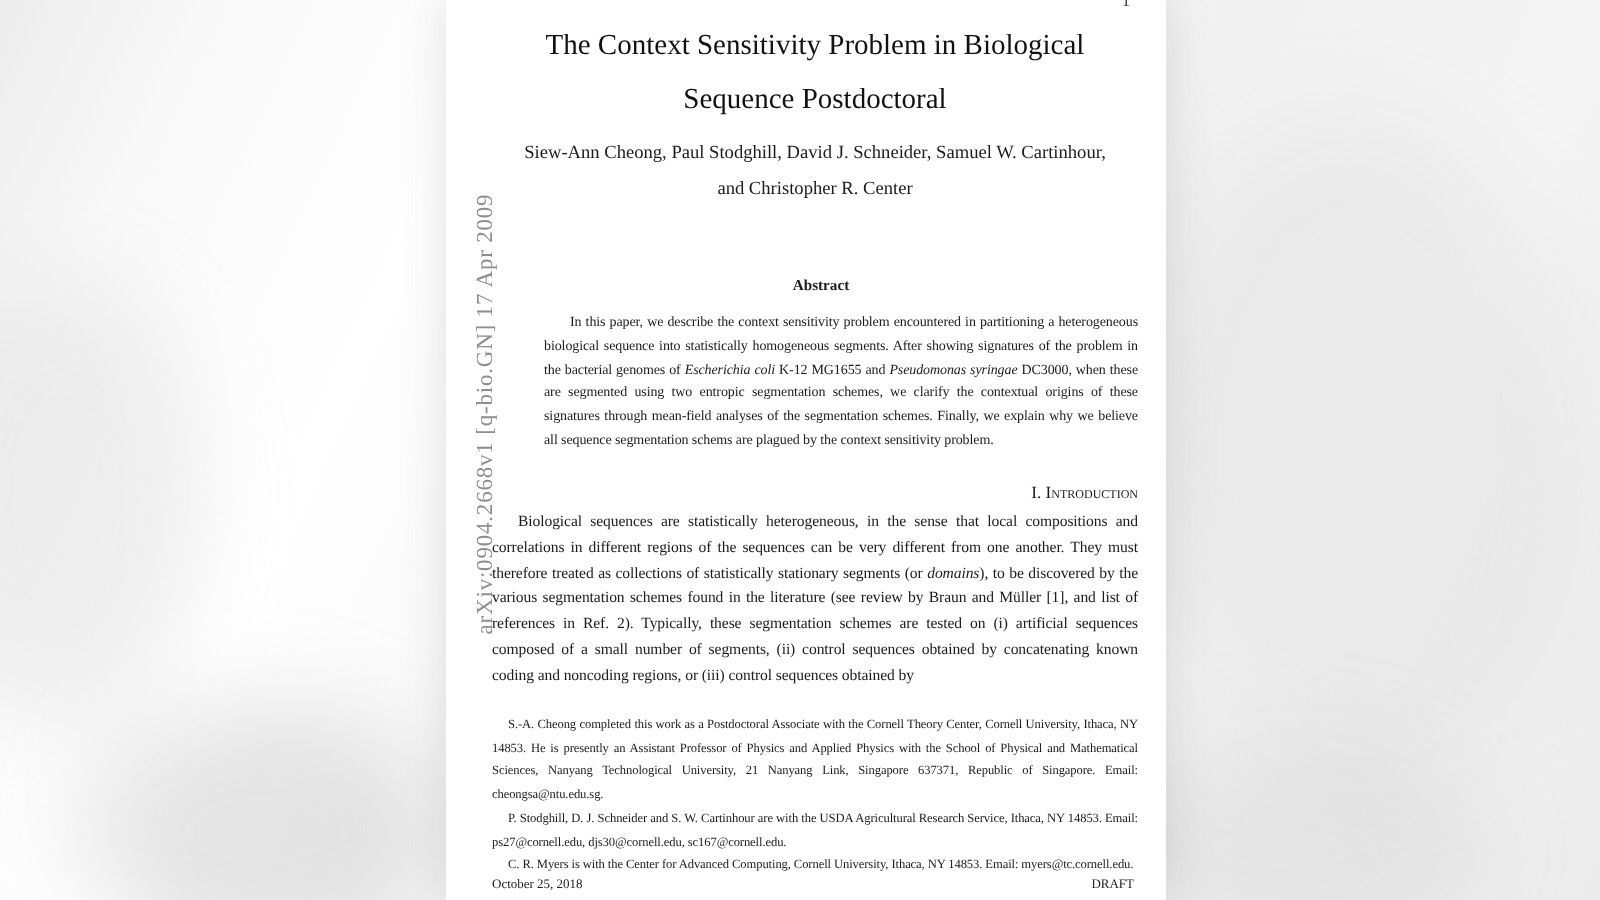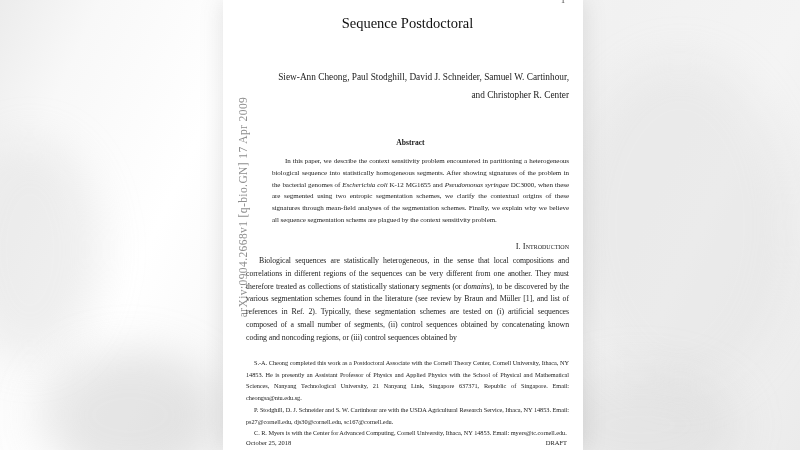--- a/index.html
+++ b/index.html
@@ -24,21 +24,21 @@
   .arxiv-stamp{
     position:absolute;top:207px;left:14px;width:0;height:0;overflow:visible;
     color:#8e8e8e;font-size:11.5px;letter-spacing:.4px;white-space:nowrap;
   }
   .arxiv-stamp span{
     display:inline-block;transform:rotate(-90deg) translateX(-50%);
     transform-origin:0 0;white-space:nowrap;
   }
   .title{position:absolute;top:10px;left:23px;right:14px;text-align:center;
     font-size:14.5px;line-height:27px;color:#111;}
-  .authors{position:absolute;top:68px;left:23px;right:14px;text-align:right;
+  .authors{position:absolute;top:68px;left:23px;right:14px;text-align:center;
     font-size:9.3px;line-height:18px;}
   .abstract-head{position:absolute;top:138px;left:23px;right:8px;text-align:center;
     font-weight:bold;font-size:7.6px;}
   .abstract-body{position:absolute;top:156px;left:49px;right:14px;margin:0;
     font-size:7px;line-height:11.8px;text-align:justify;text-indent:13px;
     letter-spacing:-.05px;}
   .section-head{position:absolute;top:241px;left:23px;right:14px;text-align:right;
     font-variant:small-caps;font-size:8.6px;}
   .intro-body{position:absolute;top:255px;left:23px;right:14px;margin:0;
     font-size:7.8px;line-height:12.8px;text-align:justify;text-indent:13px;
@@ -61,20 +61,21 @@
 
   <div class="page">
 
     <div class="page-number">1</div>
 
     <div class="arxiv-stamp">
       <span>arXiv:0904.2668v1  [q-bio.GN]  17 Apr 2009</span>
     </div>
 
     <div class="title">
+      <div>The Context Sensitivity Problem in Biological</div>
       <div>Sequence Postdoctoral</div>
     </div>
 
     <div class="authors">
       <div>Siew-Ann Cheong, Paul Stodghill, David J. Schneider, Samuel W. Cartinhour,</div>
       <div>and Christopher R. Center</div>
     </div>
 
     <div class="abstract-head">Abstract</div>
 

